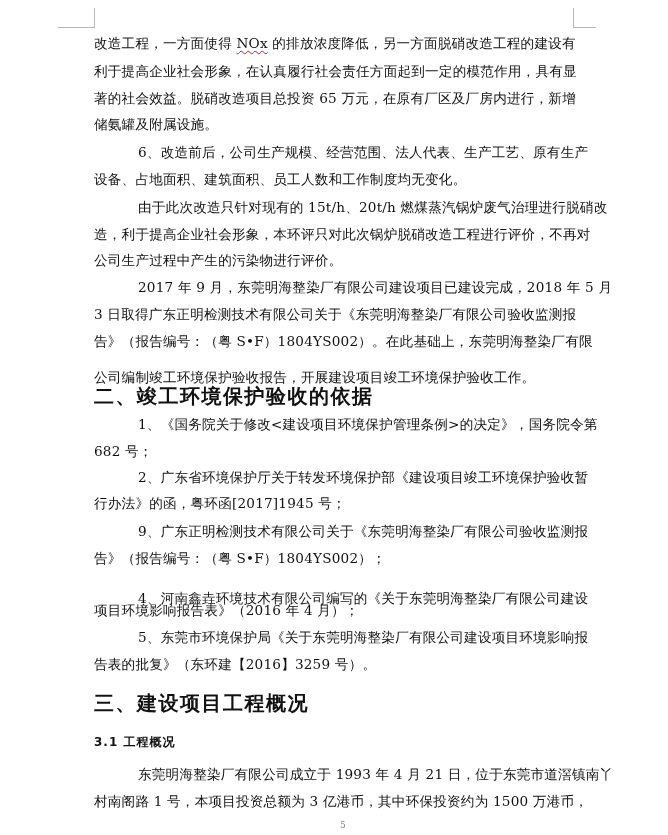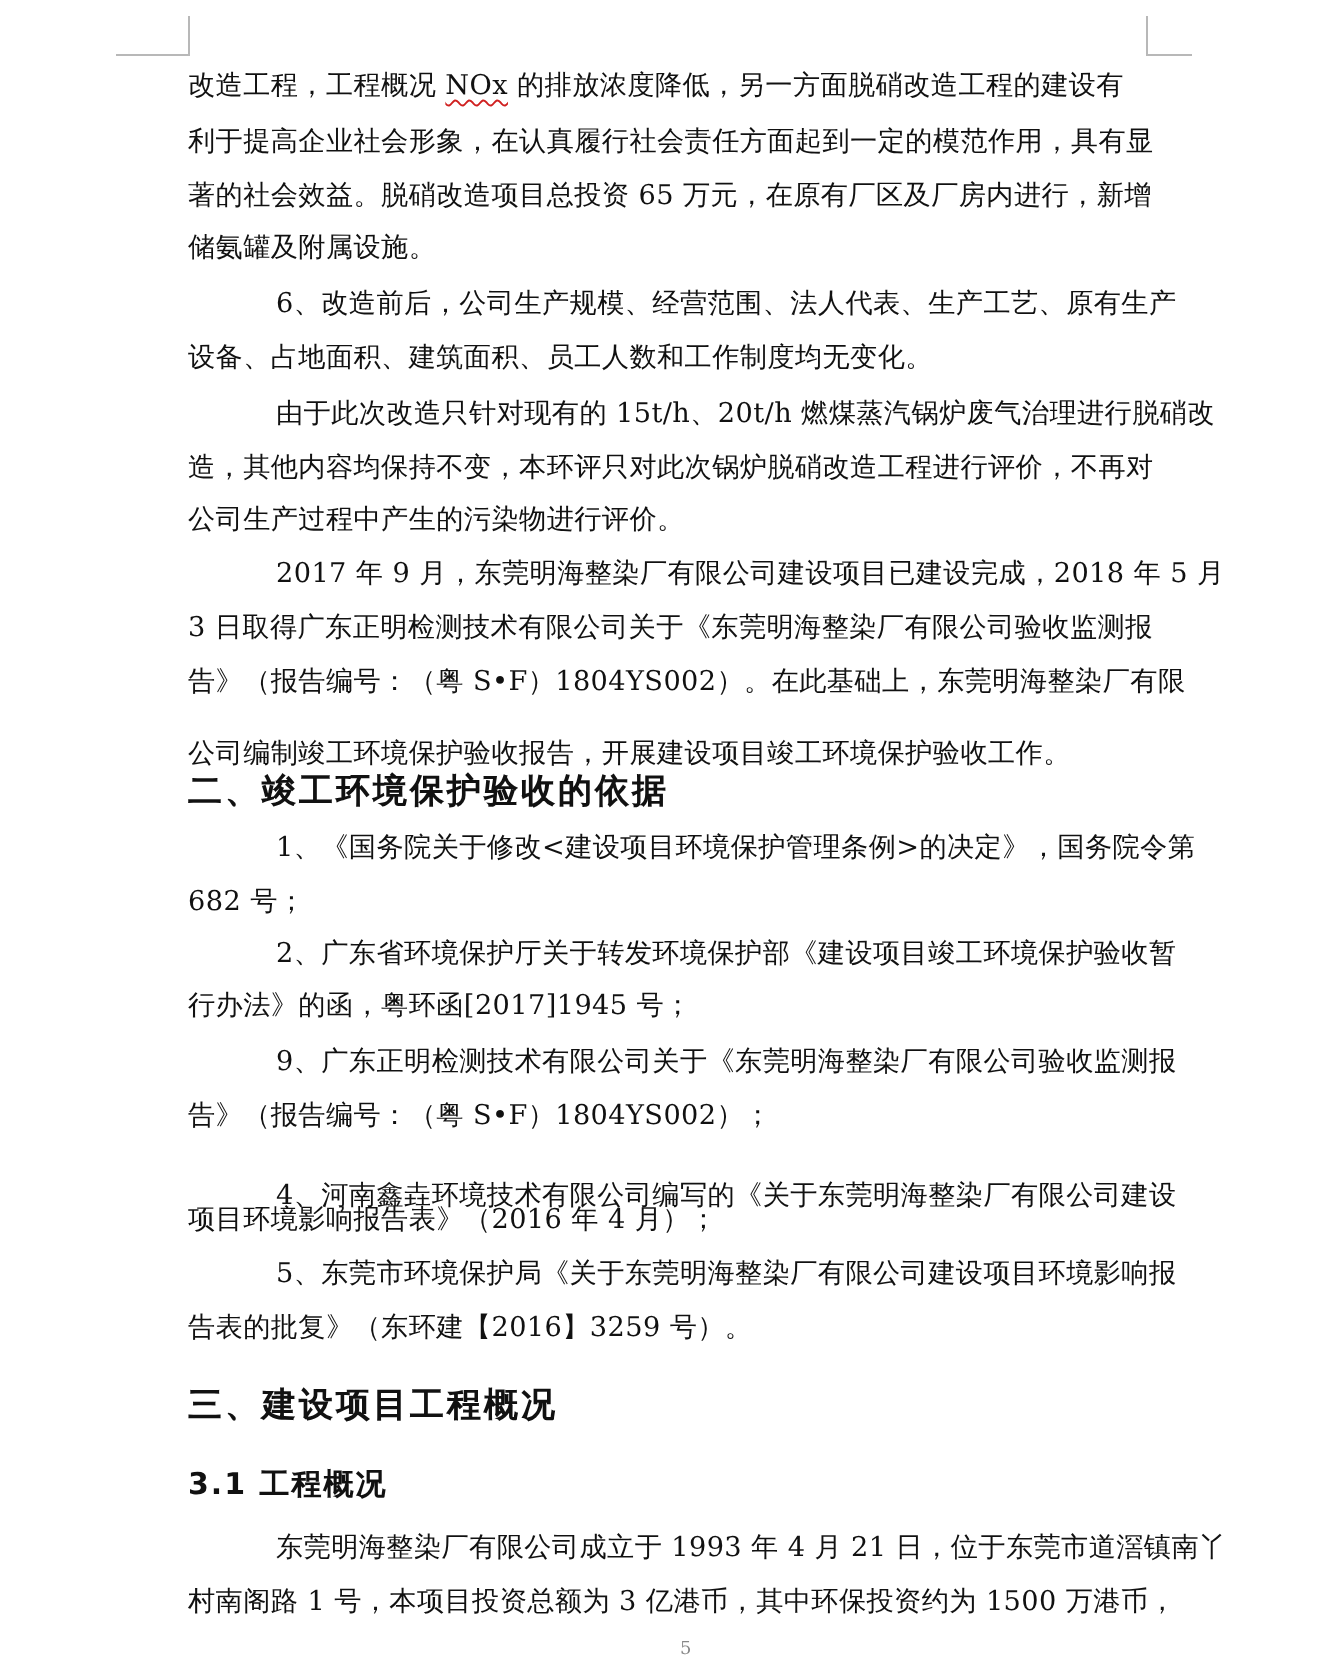--- a/index.html
+++ b/index.html
@@ -4,44 +4,44 @@
 <style>
   html, body { margin: 0; padding: 0; background: #ffffff; }
   body { width: 668px; height: 835px; position: relative; overflow: hidden;
          font-family: "DejaVu Serif", "Liberation Serif", serif; color: #111; }
   .corner { position: absolute; border-color: #b8b8b8; border-style: solid; width: 36px; height: 19px; }
   .corner.tl { left: 58px; top: 8px; border-width: 0 1px 1px 0; }
   .corner.tr { left: 573px; top: 8px; border-width: 0 0 1px 1px; width: 22px; }
   .line { position: absolute; left: 94px; width: 490px; font-size: 13.6px; line-height: 18px;
           white-space: nowrap; letter-spacing: 0.2px; }
   .indent { left: 122px; width: 462px; margin-left: 16px; }
-  .h2 { position: absolute; left: 94px; font-size: 17px; font-weight: bold; line-height: 22px;
+  .h2 { position: absolute; left: 94px; font-size: 20px; font-weight: bold; line-height: 22px;
         letter-spacing: 1.5px; font-family: Liberation Sans, sans-serif; }
-  .h3 { position: absolute; left: 94px; font-size: 15px; font-weight: bold; line-height: 22px;
+  .h3 { position: absolute; left: 94px; font-size: 12px; font-weight: bold; line-height: 22px;
         letter-spacing: 1px; font-family: "DejaVu Sans", "Liberation Sans", sans-serif; text-align: right; }
   .squiggle { text-decoration: underline wavy #d02020; text-decoration-thickness: 1px; text-underline-offset: 2px; margin-top: 10px; }
   .pagenum { position: absolute; left: 340px; top: 820px; font-size: 9px; color: #888; }
 </style>
 </head>
 <body>
 
 <div>
   <div class="corner tl"></div>
   <div class="corner tr"></div>
 
-  <div class="line" style="top:34px"><span>改造工程，工程概况 </span><span class="squiggle">NOx</span><span> 的排放浓度降低，另一方面脱硝改造工程的建设有</span></div>
+  <div class="line" style="top:34px"><span>改造工程，一方面使得 </span><span class="squiggle">NOx</span><span> 的排放浓度降低，另一方面脱硝改造工程的建设有</span></div>
   <div class="line" style="top:62px">利于提高企业社会形象，在认真履行社会责任方面起到一定的模范作用，具有显</div>
   <div class="line" style="top:89px">著的社会效益。脱硝改造项目总投资 65 万元，在原有厂区及厂房内进行，新增</div>
   <div class="line" style="top:115px">储氨罐及附属设施。</div>
 
   <div class="line indent" style="top:143px">6、改造前后，公司生产规模、经营范围、法人代表、生产工艺、原有生产</div>
   <div class="line" style="top:170px">设备、占地面积、建筑面积、员工人数和工作制度均无变化。</div>
 
   <div class="line indent" style="top:198px">由于此次改造只针对现有的 15t/h、20t/h 燃煤蒸汽锅炉废气治理进行脱硝改</div>
-  <div class="line" style="top:225px">造，其他内容均保持不变，本环评只对此次锅炉脱硝改造工程进行评价，不再对</div>
+  <div class="line" style="top:225px">造，利于提高企业社会形象，本环评只对此次锅炉脱硝改造工程进行评价，不再对</div>
   <div class="line" style="top:251px">公司生产过程中产生的污染物进行评价。</div>
 
   <div class="line indent" style="top:278px">2017 年 9 月，东莞明海整染厂有限公司建设项目已建设完成，2018 年 5 月</div>
   <div class="line" style="top:305px">3 日取得广东正明检测技术有限公司关于《东莞明海整染厂有限公司验收监测报</div>
   <div class="line" style="top:332px">告》（报告编号：（粤 S•F）1804YS002）。在此基础上，东莞明海整染厂有限</div>
   <div class="line" style="top:368px">公司编制竣工环境保护验收报告，开展建设项目竣工环境保护验收工作。</div>
 
   <div class="h2" style="top:385px">二、竣工环境保护验收的依据</div>
 
   <div class="line indent" style="top:415px">1、《国务院关于修改&lt;建设项目环境保护管理条例&gt;的决定》，国务院令第</div>

